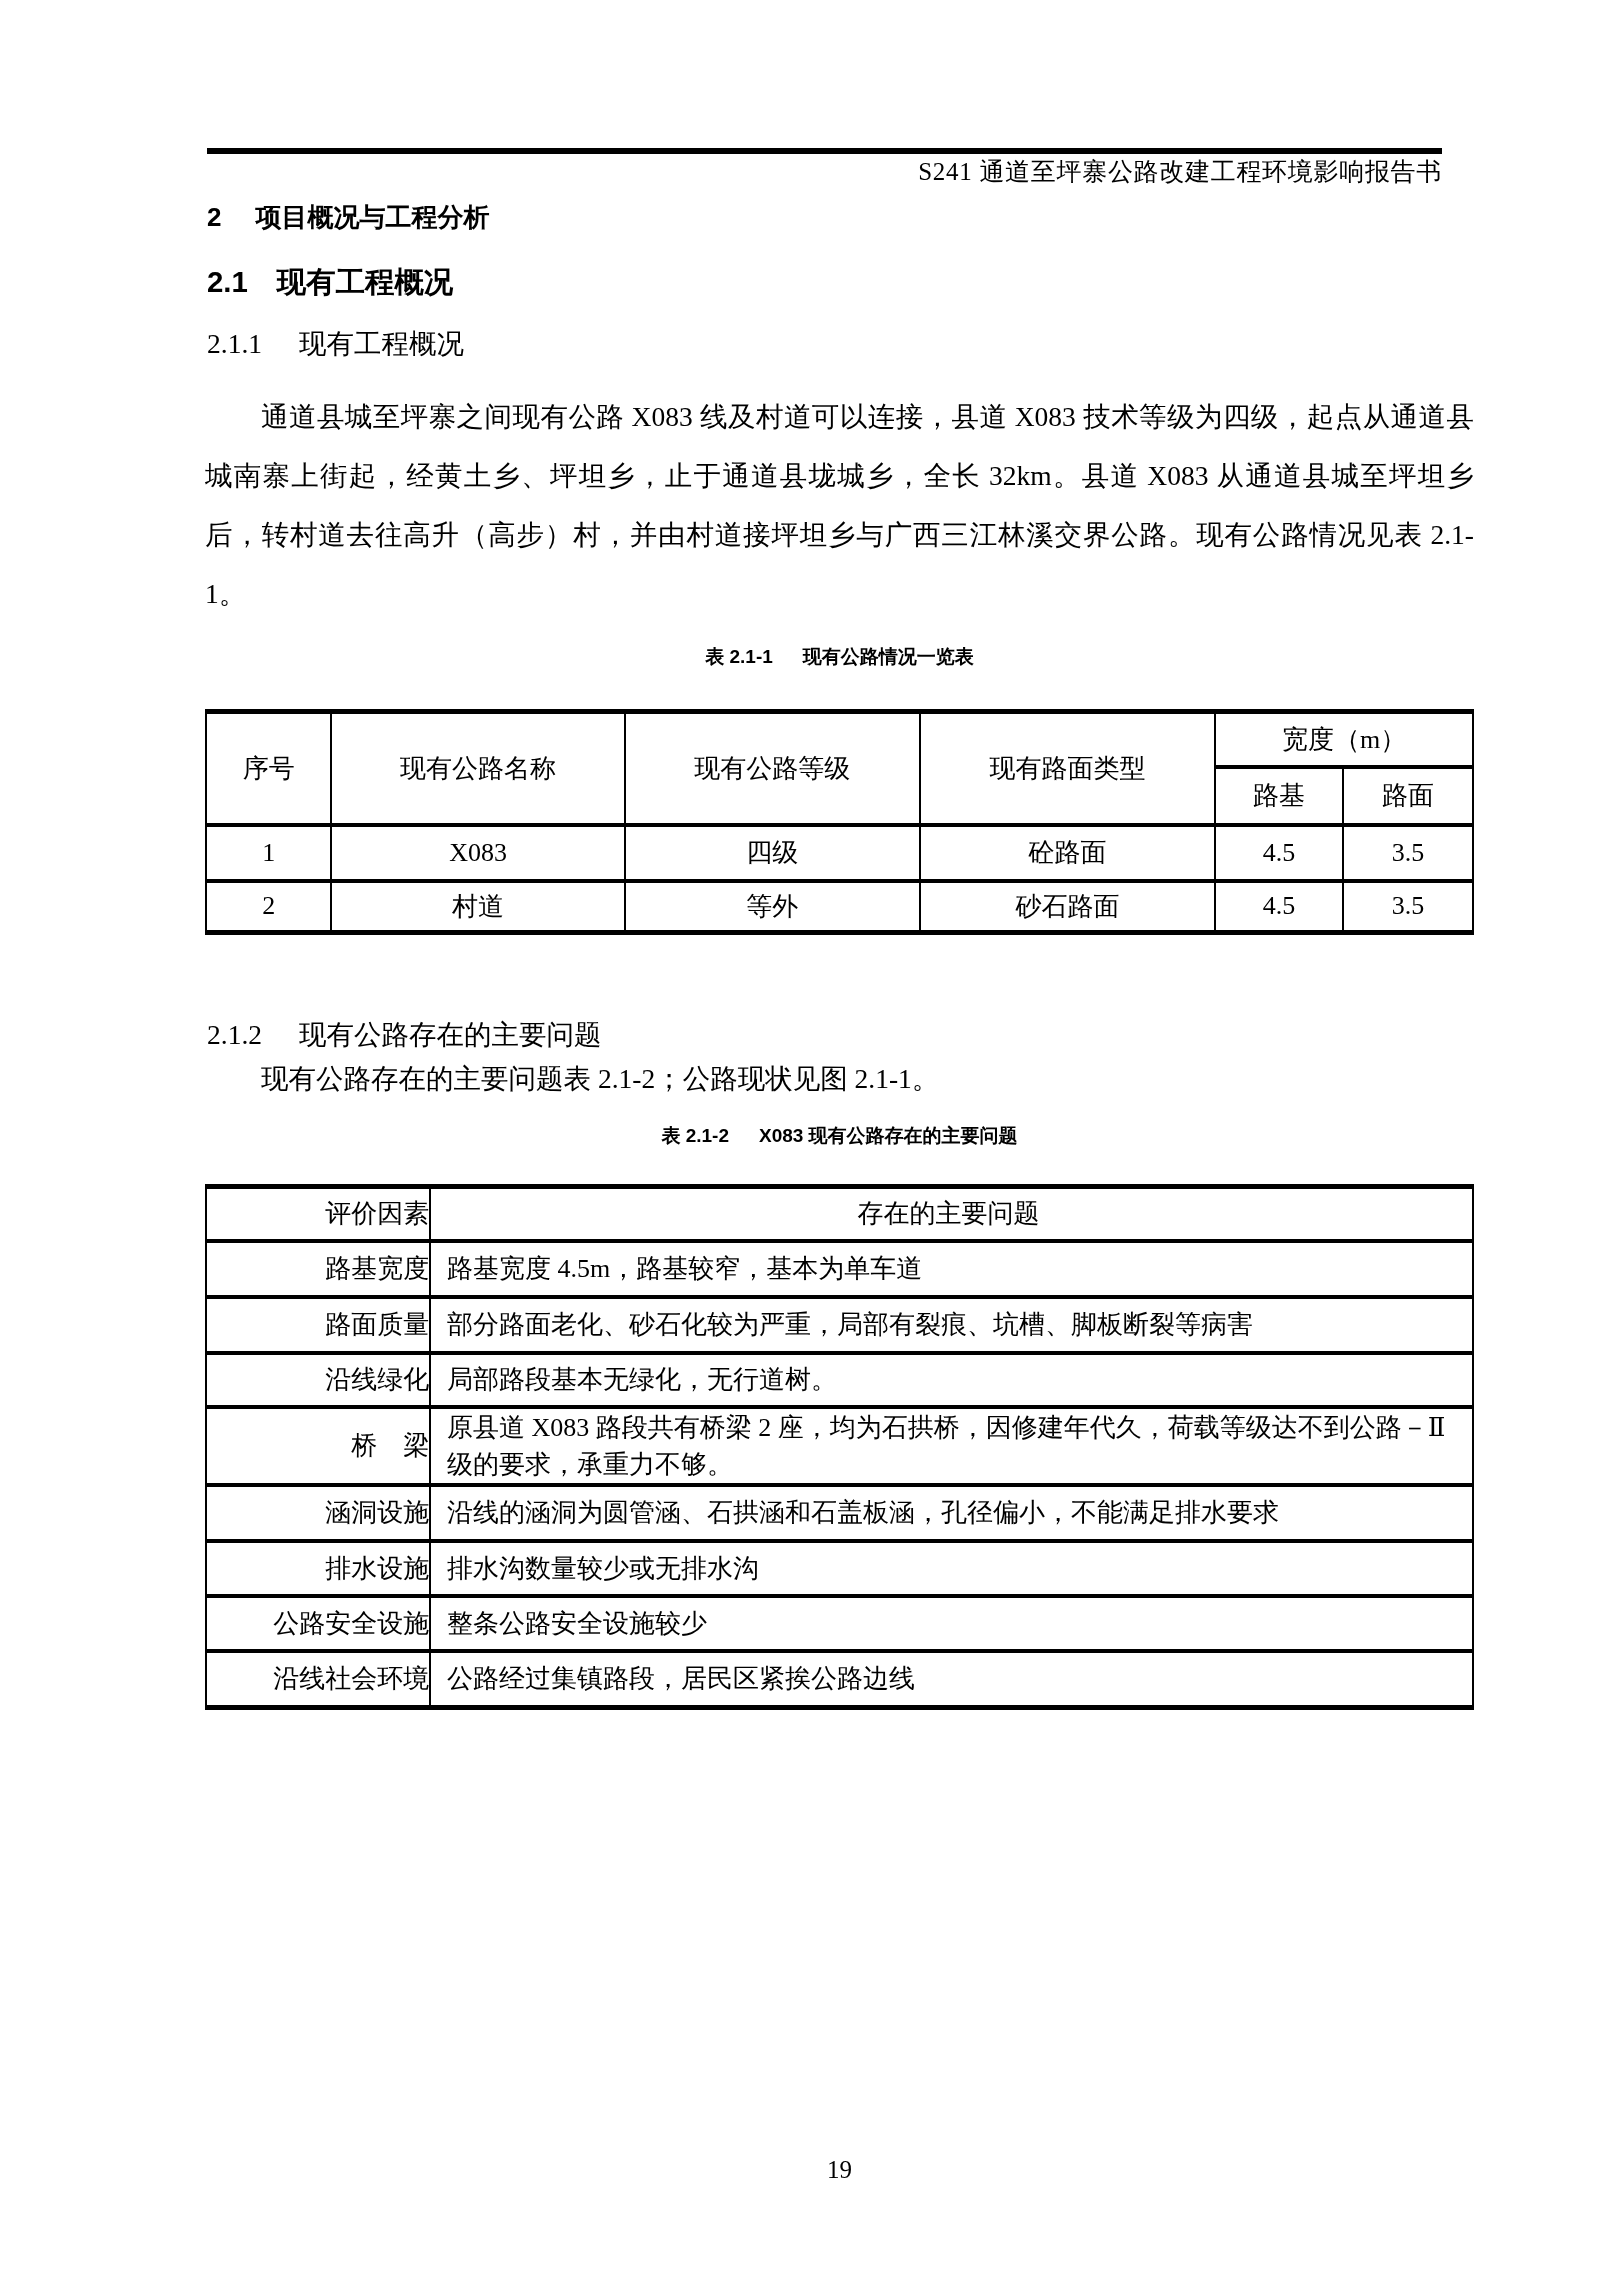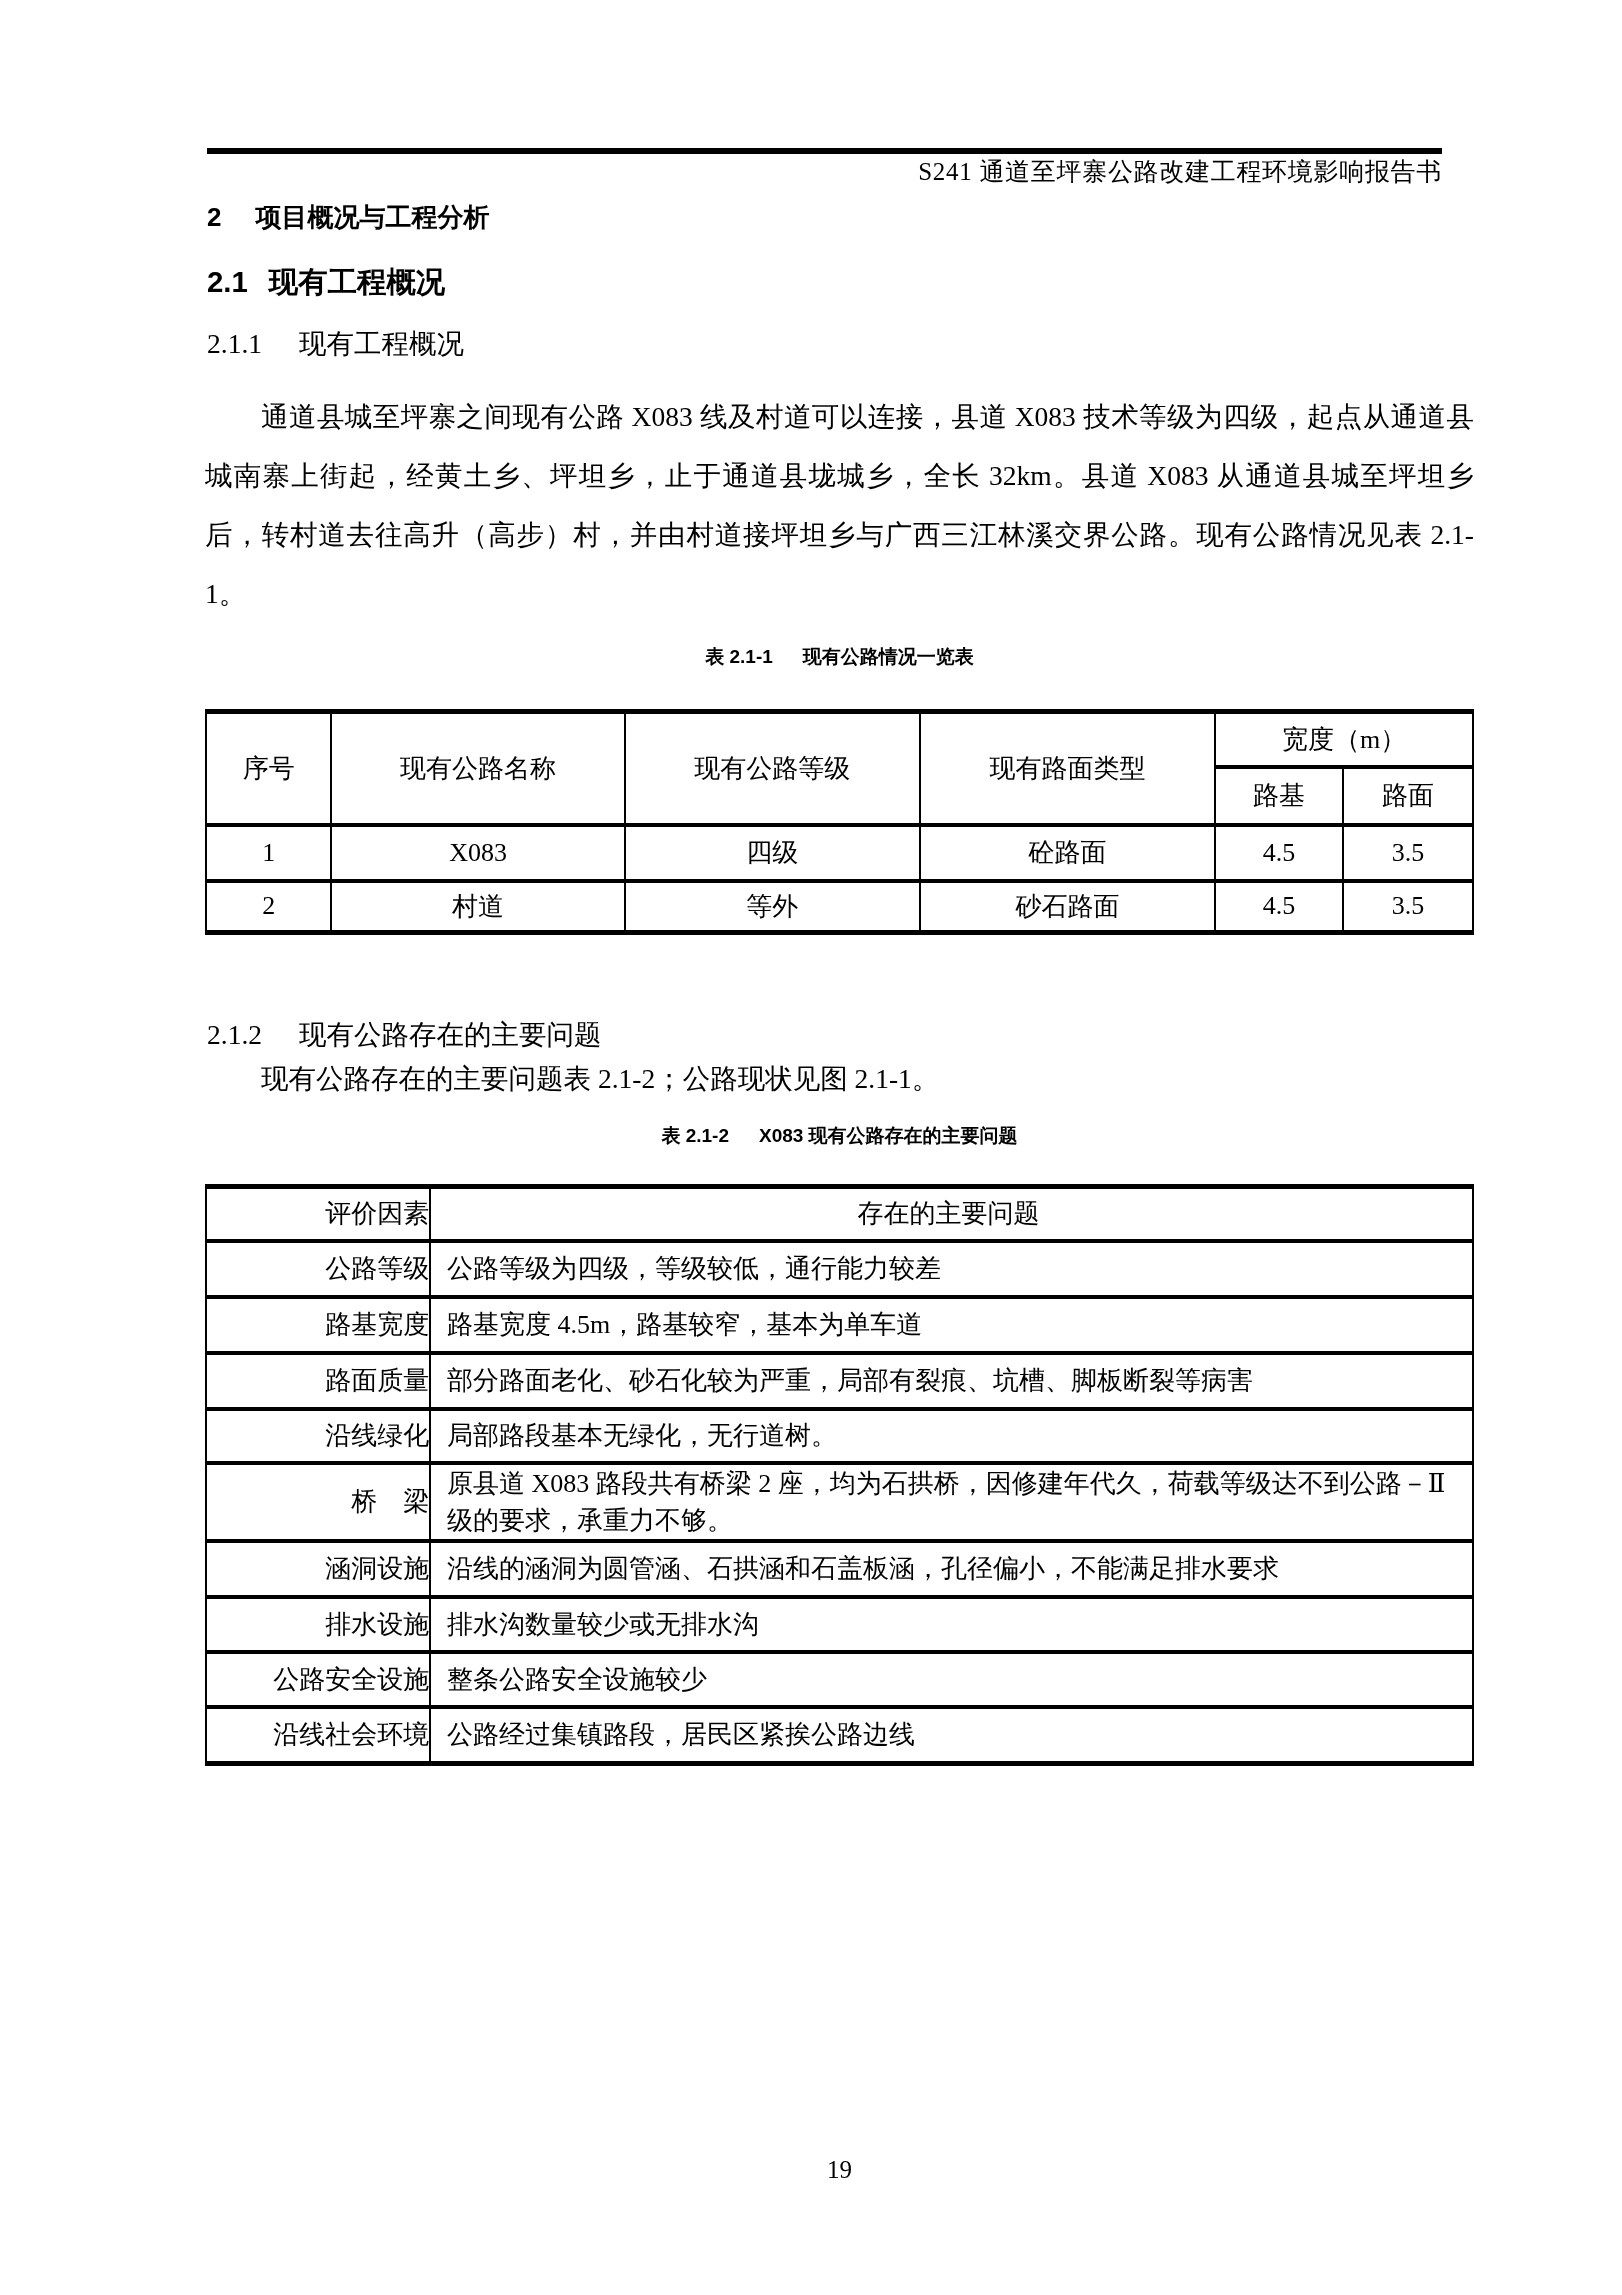--- a/index.html
+++ b/index.html
@@ -19,21 +19,21 @@
     text-align:right;font-size:25px;line-height:1.1;letter-spacing:0.7px;margin-top:44px;
   }
   .header-rule{
     position:absolute;top:148px;left:207px;width:1235px;height:5.9px;
     background:#000;
   }
 
   .h1{position:absolute;top:204px;left:207px;font-size:26px;font-weight:bold;line-height:1;}
   .h1 .num{margin-right:34px;}
   .h2{position:absolute;top:267px;left:207px;font-size:29.4px;font-weight:bold;line-height:1;}
-  .h2 .num{margin-right:21px;}
+  .h2 .num{margin-right:29px;}
   .h3{position:absolute;top:330px;left:207px;font-size:27.5px;line-height:1;}
   .h3 .num{margin-right:37px;}
   .h4{position:absolute;top:1021px;left:207px;font-size:27.5px;line-height:1;}
   .h4 .num{margin-right:37px;}
 
   .para{
     position:absolute;left:205px;width:1269px;
     font-size:27.5px;line-height:59px;
     text-align:justify;text-justify:inter-ideograph;
     text-indent:56px;
@@ -171,24 +171,20 @@
   <table class="doc" id="table2">
     <colgroup>
       <col style="width:17.7%">
         <col style="width:82.3%">
     </colgroup>
     <tbody>
       <tr class="t2-h">
         <td class="factor">评价因素</td>
         <td class="problem head-problem">存在的主要问题</td>
       </tr>
-      <tr class="t2-r1">
-        <td class="factor">公路等级</td>
-        <td class="problem">公路等级为四级，等级较低，通行能力较差</td>
-      </tr>
       <tr class="t2-r2">
         <td class="factor">路基宽度</td>
         <td class="problem">路基宽度 4.5m，路基较窄，基本为单车道</td>
       </tr>
       <tr class="t2-r3">
         <td class="factor">路面质量</td>
         <td class="problem">部分路面老化、砂石化较为严重，局部有裂痕、坑槽、脚板断裂等病害</td>
       </tr>
       <tr class="t2-r4">
         <td class="factor">沿线绿化</td>

